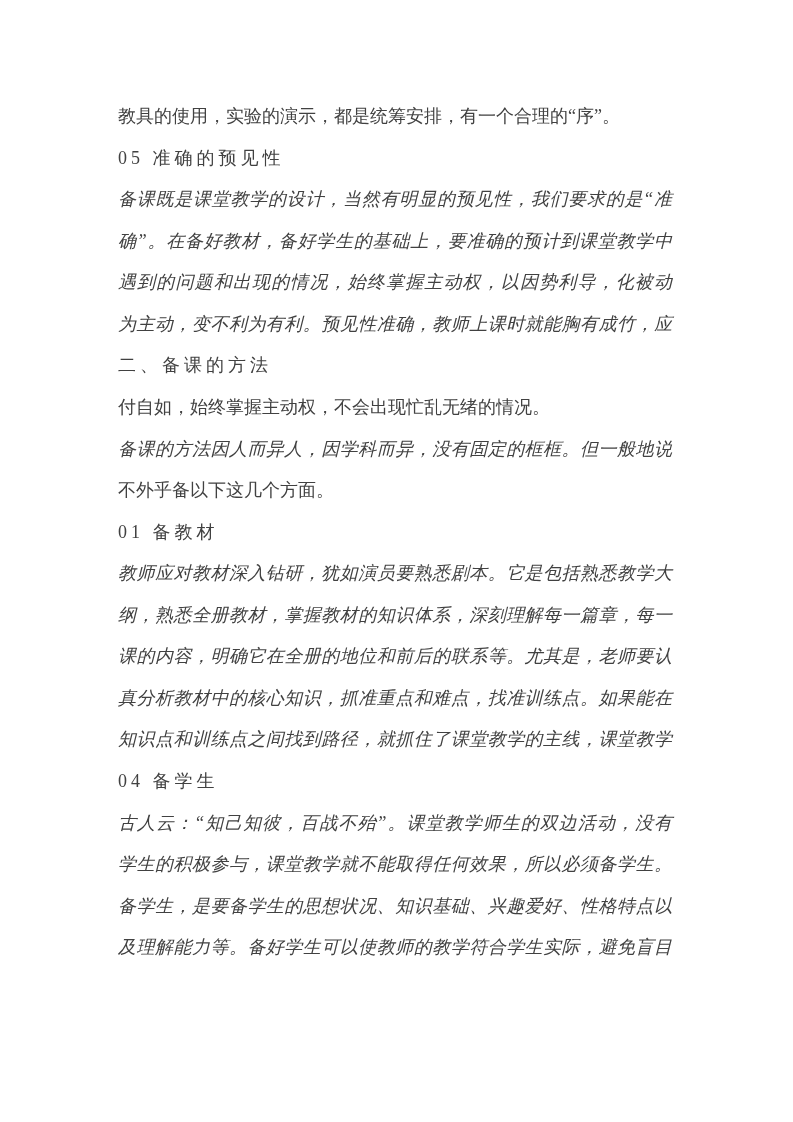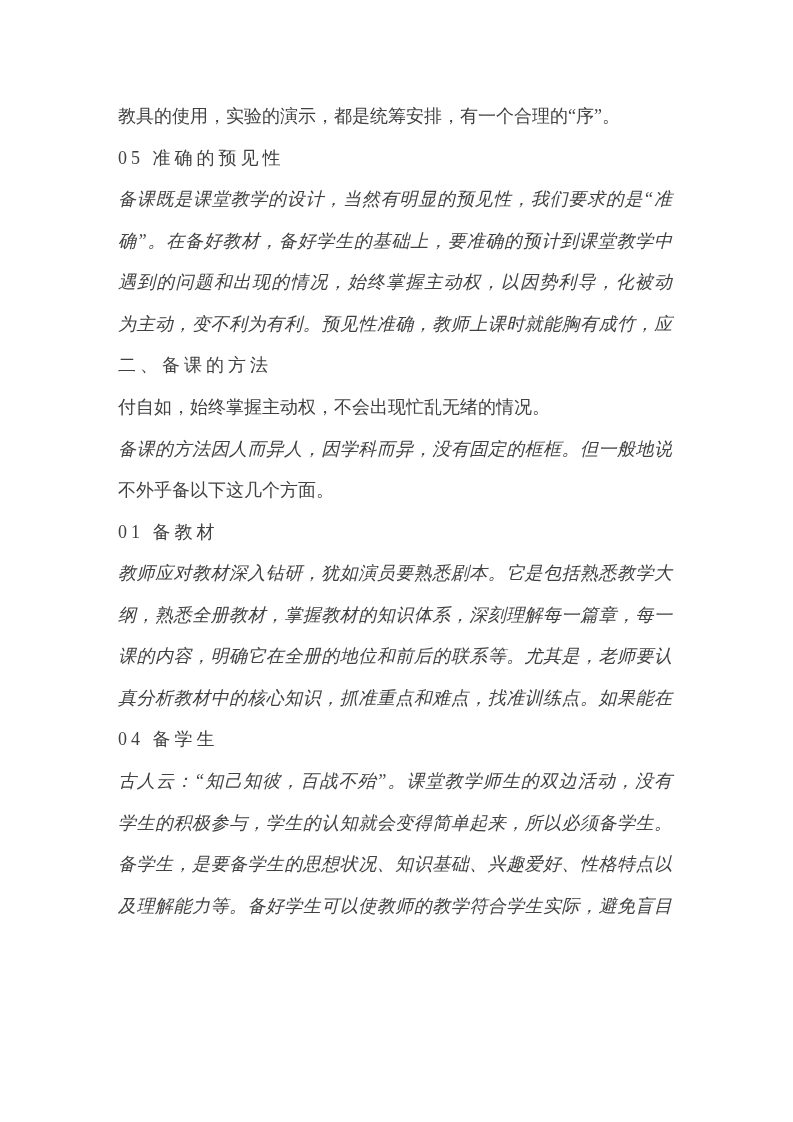--- a/index.html
+++ b/index.html
@@ -64,19 +64,20 @@
       <div class="line full">为主动，变不利为有利。预见性准确，教师上课时就能胸有成竹，应</div>
       <div class="line heading">二、备课的方法</div>
       <div class="line end">付自如，始终掌握主动权，不会出现忙乱无绪的情况。</div>
       <div class="line full">备课的方法因人而异人，因学科而异，没有固定的框框。但一般地说</div>
       <div class="line end">不外乎备以下这几个方面。</div>
       <div class="line heading">01 备教材</div>
       <div class="line full">教师应对教材深入钻研，犹如演员要熟悉剧本。它是包括熟悉教学大</div>
       <div class="line full">纲，熟悉全册教材，掌握教材的知识体系，深刻理解每一篇章，每一</div>
       <div class="line full">课的内容，明确它在全册的地位和前后的联系等。尤其是，老师要认</div>
       <div class="line full">真分析教材中的核心知识，抓准重点和难点，找准训练点。如果能在</div>
+      <div class="line full">知识点和训练点之间找到路径，就抓住了课堂教学的主线，课堂教学</div>
       <div class="line heading">04 备学生</div>
       <div class="line full">古人云：“知己知彼，百战不殆”。课堂教学师生的双边活动，没有</div>
-      <div class="line full">学生的积极参与，学生的认知就会变得简单起来，所以必须备学生。</div>
+      <div class="line full">学生的积极参与，课堂教学就不能取得任何效果，所以必须备学生。</div>
       <div class="line full">备学生，是要备学生的思想状况、知识基础、兴趣爱好、性格特点以</div>
       <div class="line full">及理解能力等。备好学生可以使教师的教学符合学生实际，避免盲目</div>
     </div>
 </div>
 
 </body></html>

